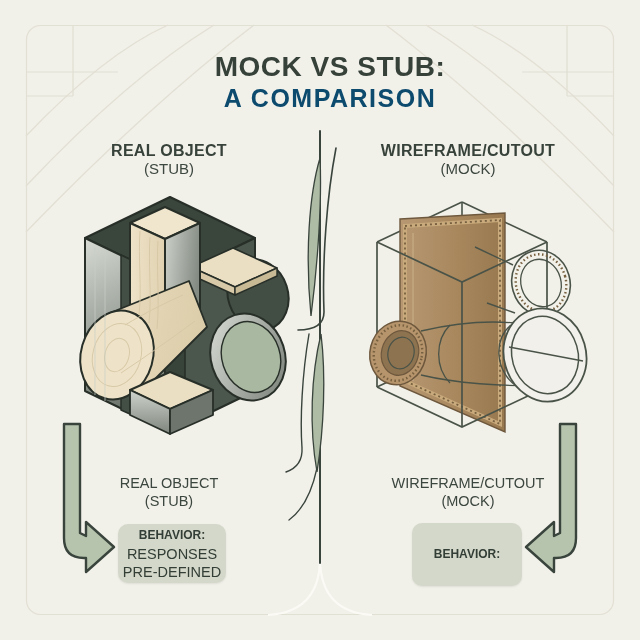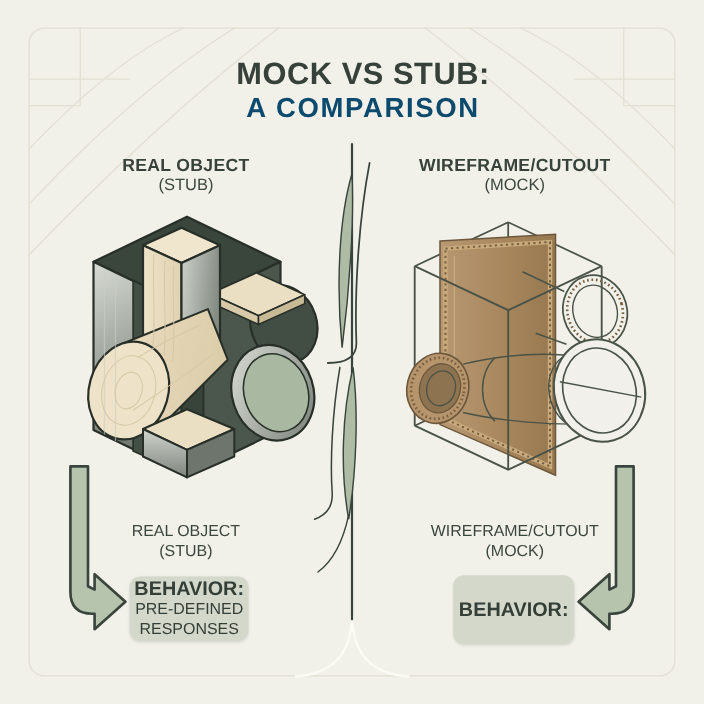--- a/index.html
+++ b/index.html
@@ -18,21 +18,21 @@
   .col-head .h1{font-size:16px;font-weight:bold;letter-spacing:.3px;line-height:18px;}
   .col-head .h2{font-size:15px;font-weight:normal;line-height:18px;color:#3d4840;}
   .caption{width:240px;text-align:center;top:474px;}
   .caption .c1{font-size:14.5px;font-weight:normal;line-height:18px;color:#3b463e;}
   .caption .c2{font-size:14.5px;font-weight:normal;line-height:18px;color:#3b463e;}
   .bx{
     background:#d4d8ca;border-radius:10px;text-align:center;
     box-shadow:0 1px 2px rgba(60,70,60,.10);
     display:flex;flex-direction:column;justify-content:center;
   }
-  .bx .b1{font-size:18px;font-weight:bold;line-height:19px;color:#333e36;}
+  .bx .b1{font-size:12px;font-weight:bold;line-height:19px;color:#333e36;}
   .bx .b2{font-size:14.5px;font-weight:normal;line-height:18px;color:#333e36;}
 </style>
 </head>
 <body>
 
 <div class="canvas">
 
   <svg class="abs" style="left:0;top:0" width="640" height="640" viewBox="0 0 640 640">
     <g stroke="#e2dfd3" stroke-width="1.2" fill="none">
       <rect x="26.5" y="25.5" width="587" height="589" rx="14"></rect>
@@ -222,20 +222,20 @@
 
   <svg class="abs" style="left:55px;top:415px" width="130" height="170" viewBox="55 415 130 170">
     <path d="M64,424 L64,538 Q64,558 84,558 L86,558 L86,572 L114,547 L86,522 L86,536 L80,533 L80,424 Z" fill="#b6c4ae" stroke="#39443c" stroke-width="2.4" stroke-linejoin="round"></path>
   </svg>
   <svg class="abs" style="left:455px;top:415px" width="130" height="170" viewBox="455 415 130 170">
     <path d="M576,424 L576,538 Q576,558 556,558 L554,558 L554,572 L526,547 L554,522 L554,536 L560,533 L560,424 Z" fill="#b6c4ae" stroke="#39443c" stroke-width="2.4" stroke-linejoin="round"></path>
   </svg>
 
   <div class="abs bx" style="left:118px;top:524px;width:108px;height:59px">
     <div class="b1">BEHAVIOR:</div>
+    <div class="b2">RESPONSES</div>
     <div class="b2">PRE-DEFINED</div>
-    <div class="b2">RESPONSES</div>
   </div>
   <div class="abs bx" style="left:412px;top:523px;width:110px;height:63px">
     <div class="b1">BEHAVIOR:</div>
   </div>
 
 </div>
 
 </body></html>

